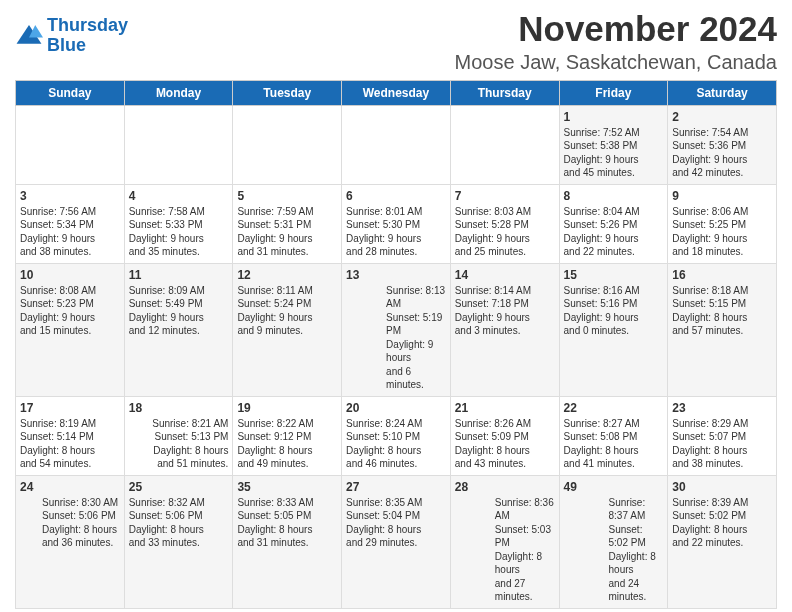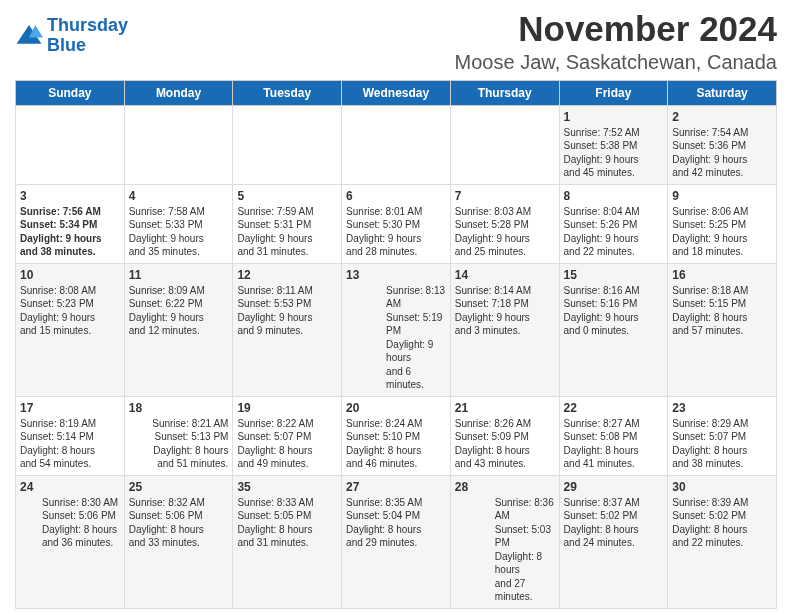--- a/index.html
+++ b/index.html
@@ -144,21 +144,21 @@
           <span class="day-num">2</span>
           <div class="day-info" style="white-space: pre-line;">Sunrise: 7:54 AM
 Sunset: 5:36 PM
 Daylight: 9 hours
 and 42 minutes.</div>
         </td>
       </tr>
       <tr>
         <td>
           <span class="day-num">3</span>
-          <div class="day-info" style="white-space: pre-line; font-weight: bold;">Sunrise: 7:56 AM
+          <div class="day-info" style="white-space: pre-line;">Sunrise: 7:56 AM
 Sunset: 5:34 PM
 Daylight: 9 hours
 and 38 minutes.</div>
         </td>
         <td>
           <span class="day-num">4</span>
           <div class="day-info" style="white-space: pre-line;">Sunrise: 7:58 AM
 Sunset: 5:33 PM
 Daylight: 9 hours
 and 35 minutes.</div>
@@ -203,28 +203,28 @@
         <td>
           <span class="day-num">10</span>
           <div class="day-info" style="white-space: pre-line;">Sunrise: 8:08 AM
 Sunset: 5:23 PM
 Daylight: 9 hours
 and 15 minutes.</div>
         </td>
         <td>
           <span class="day-num">11</span>
           <div class="day-info" style="white-space: pre-line;">Sunrise: 8:09 AM
-Sunset: 6:22 PM
+Sunset: 5:49 PM
 Daylight: 9 hours
 and 12 minutes.</div>
         </td>
         <td>
           <span class="day-num">12</span>
           <div class="day-info" style="white-space: pre-line;">Sunrise: 8:11 AM
-Sunset: 5:53 PM
+Sunset: 5:24 PM
 Daylight: 9 hours
 and 9 minutes.</div>
         </td>
         <td>
           <span class="day-num">13</span>
           <div class="day-info" style="white-space: pre-line; margin-left: 40px;">Sunrise: 8:13 AM
 Sunset: 5:19 PM
 Daylight: 9 hours
 and 6 minutes.</div>
         </td>
@@ -261,21 +261,21 @@
         <td>
           <span class="day-num">18</span>
           <div class="day-info" style="white-space: pre-line; text-align: right;">Sunrise: 8:21 AM
 Sunset: 5:13 PM
 Daylight: 8 hours
 and 51 minutes.</div>
         </td>
         <td>
           <span class="day-num">19</span>
           <div class="day-info" style="white-space: pre-line;">Sunrise: 8:22 AM
-Sunset: 5:07 PM
+Sunset: 9:12 PM
 Daylight: 8 hours
 and 49 minutes.</div>
         </td>
         <td>
           <span class="day-num">20</span>
           <div class="day-info" style="white-space: pre-line;">Sunrise: 8:24 AM
 Sunset: 5:10 PM
 Daylight: 8 hours
 and 46 minutes.</div>
         </td>
@@ -331,22 +331,22 @@
 and 29 minutes.</div>
         </td>
         <td>
           <span class="day-num">28</span>
           <div class="day-info" style="white-space: pre-line; margin-left: 40px;">Sunrise: 8:36 AM
 Sunset: 5:03 PM
 Daylight: 8 hours
 and 27 minutes.</div>
         </td>
         <td>
-          <span class="day-num">29</span>
-          <div class="day-info" style="white-space: pre-line;">Sunrise: 8:37 AM
+          <span class="day-num">49</span>
+          <div class="day-info" style="white-space: pre-line; margin-left: 45px;">Sunrise: 8:37 AM
 Sunset: 5:02 PM
 Daylight: 8 hours
 and 24 minutes.</div>
         </td>
         <td>
           <span class="day-num">30</span>
           <div class="day-info" style="white-space: pre-line;">Sunrise: 8:39 AM
 Sunset: 5:02 PM
 Daylight: 8 hours
 and 22 minutes.</div>

